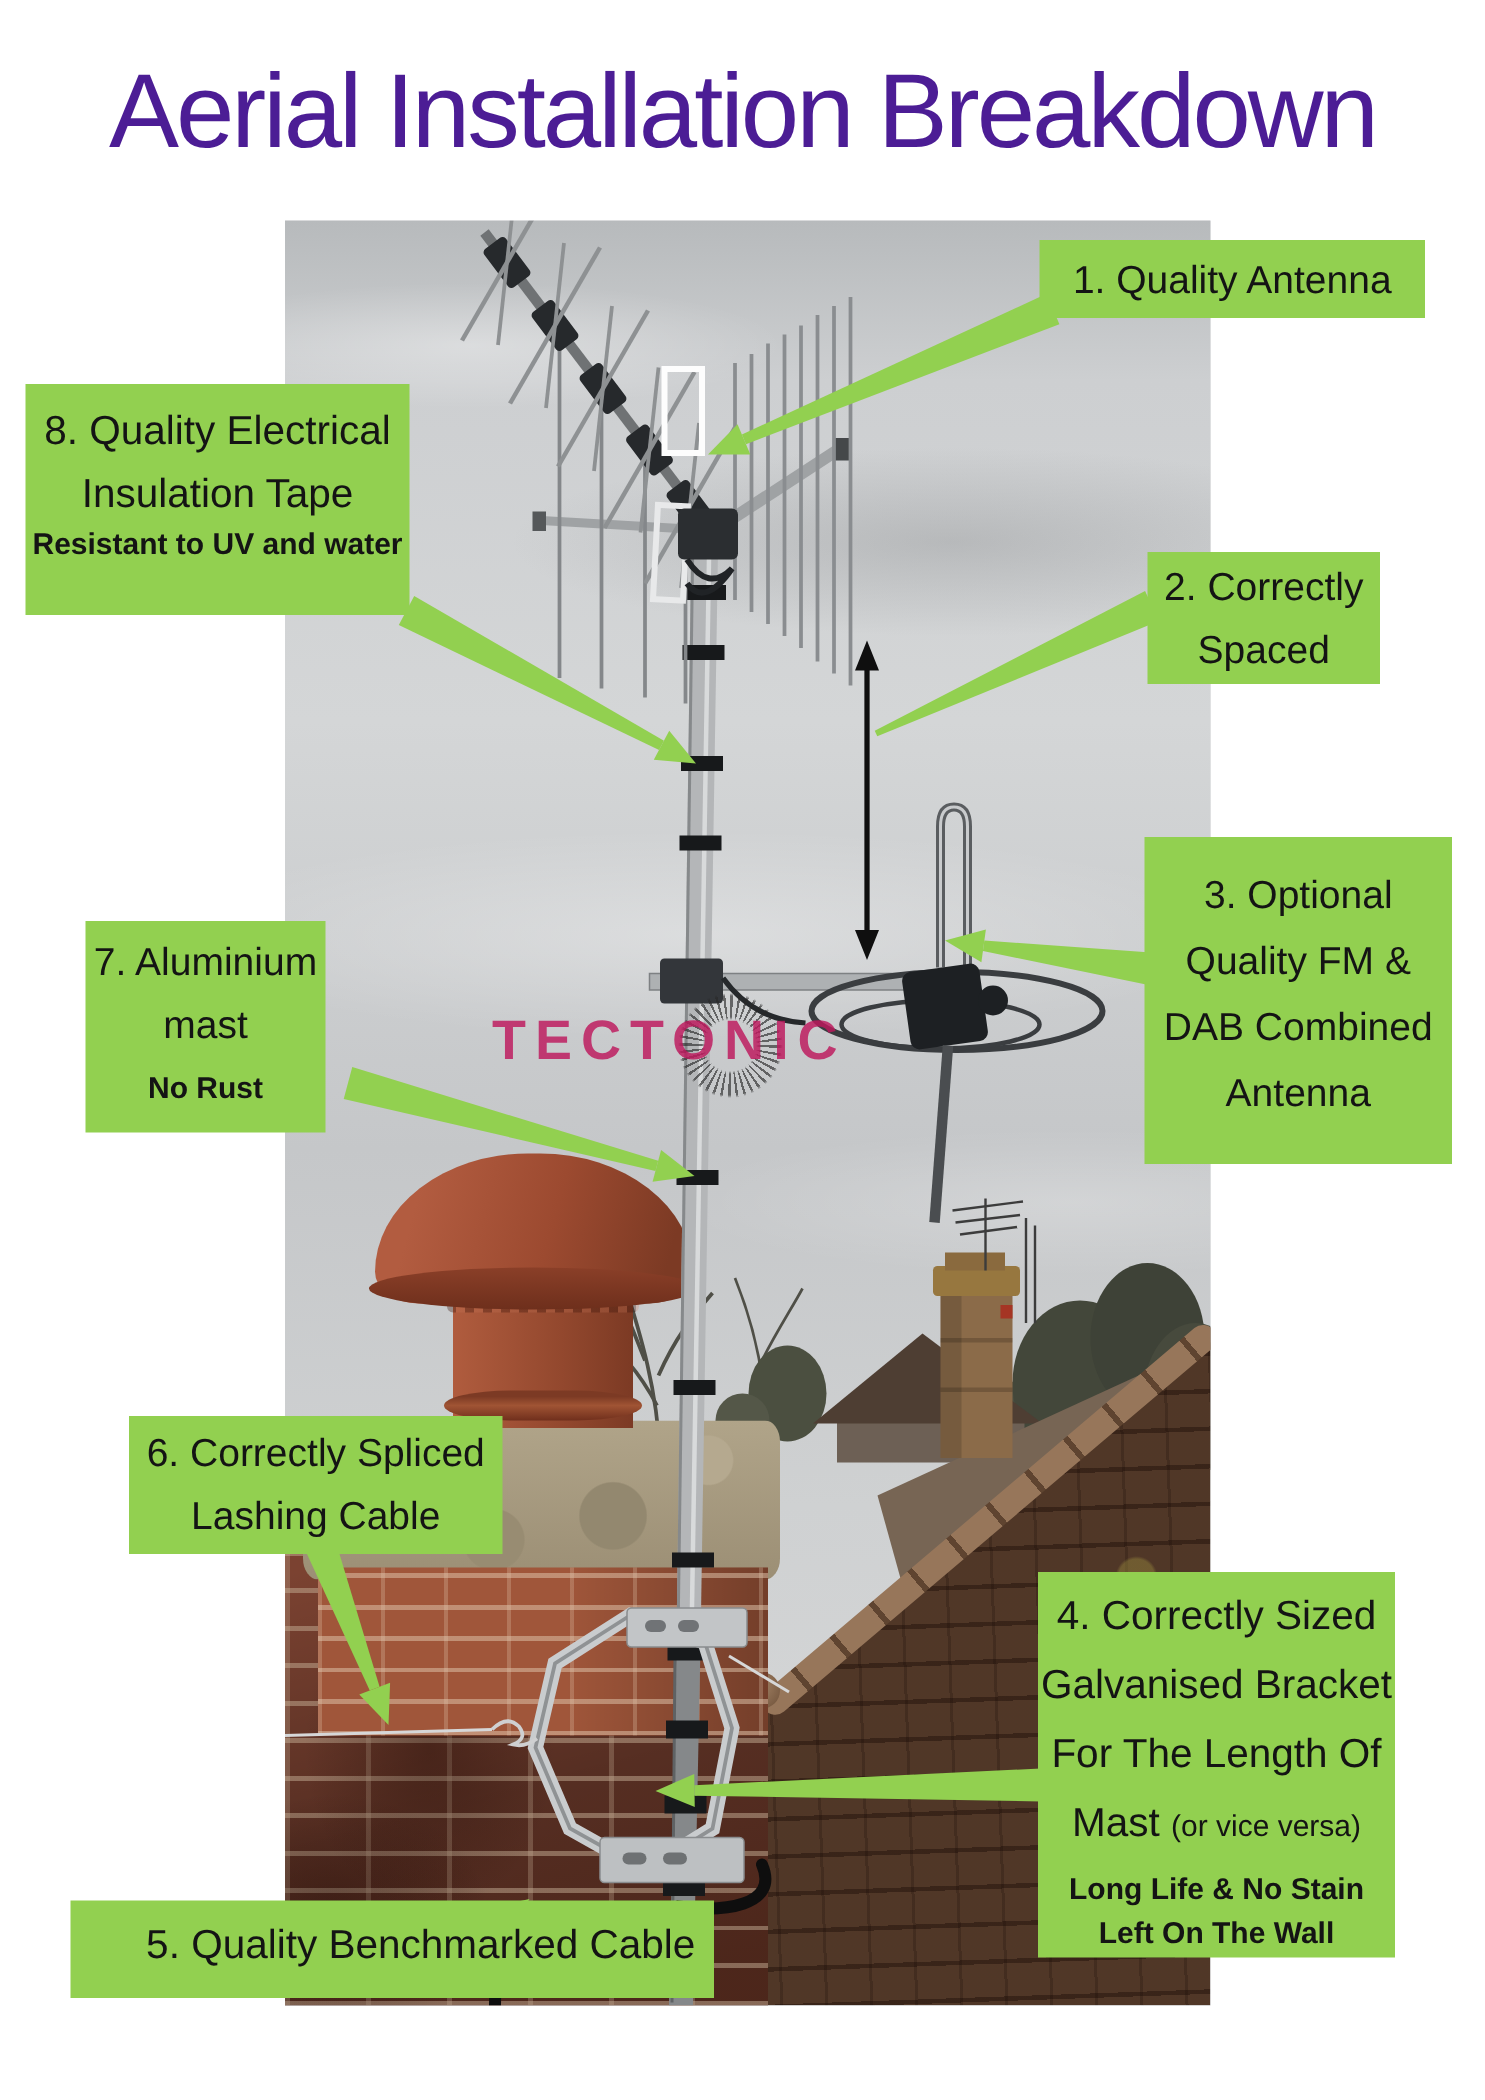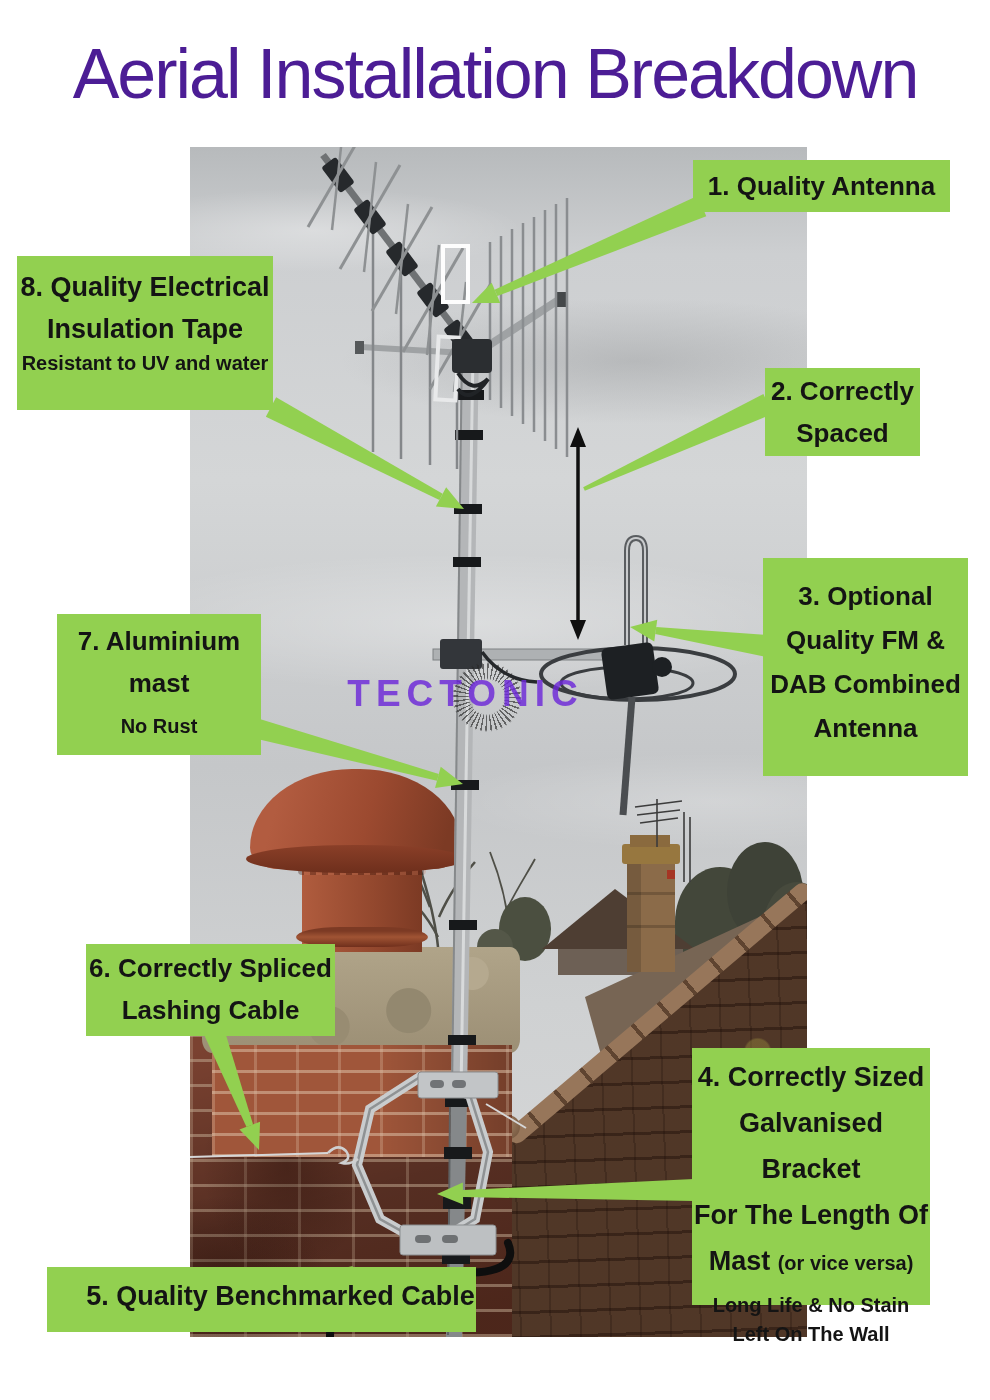--- a/index.html
+++ b/index.html
@@ -71,48 +71,48 @@
     background:repeating-linear-gradient(90deg,rgba(60,20,10,.35) 0 6px,rgba(200,120,90,.25) 6px 12px);}
   .pot-band{left:106px;top:780px;width:132px;height:20px;border-radius:40%/60%;z-index:5;
     background:linear-gradient(180deg,#7c3a24 20%,#a05434 50%,#702f1c);}
   .cowl{left:60px;top:622px;width:212px;height:100px;z-index:5;
     border-radius:106px 106px 30px 30px/82px 82px 22px 22px;
     background:linear-gradient(105deg,#b25c40 15%,#9c4a30 55%,#7c3a24 90%);}
   .cowl-lip{left:56px;top:698px;width:220px;height:28px;border-radius:50%;z-index:5;
     background:linear-gradient(180deg,#8a3f28,#6e2f1c);}
 
   
-  .watermark{left:138px;top:526px;width:275px;height:44px;z-index:7;text-align:center;
-    font-size:37px;font-weight:bold;letter-spacing:6px;color:#6d28d9;opacity:.82;}
+  .watermark{left:138px;top:526px;width:275px;height:44px;z-index:7;
+    font-size:37px;font-weight:bold;letter-spacing:6px;color:#be185d;opacity:.82;}
   .sunburst{left:260px;top:513px;width:74px;height:74px;border-radius:50%;z-index:7;opacity:.75;
     background:repeating-conic-gradient(rgba(40,40,40,.85) 0deg 3deg,transparent 3deg 9deg);
     -webkit-mask:radial-gradient(circle,transparent 0 17px,#000 19px 33px,transparent 35px);
     mask:radial-gradient(circle,transparent 0 17px,#000 19px 33px,transparent 35px);}
 
   
   #annot-svg{position:absolute;left:0;top:0;width:990px;height:1400px;z-index:10;}
 
   
   .callout{position:absolute;background:#92d050;color:#141414;text-align:center;z-index:20;}
-  .callout .main{position:relative;font-size:26px;line-height:42px;font-weight:bold;}
+  .callout .main{position:relative;font-size:26px;line-height:42px;}
   .callout .sub{position:relative;font-size:20px;font-weight:bold;line-height:26px;}
   .c1{left:693px;top:160px;width:257px;height:52px;}
   .c1 .main{line-height:52px;}
   .c2{left:765px;top:368px;width:155px;height:88px;padding-top:2px;box-sizing:border-box;}
   .c3{left:763px;top:558px;width:205px;height:218px;box-sizing:border-box;padding-top:16px;}
   .c3 .main{line-height:44px;}
   .c4{left:692px;top:1048px;width:238px;height:257px;box-sizing:border-box;padding-top:6px;}
   .c4 .main{font-size:27px;line-height:46px;}
   .c4 .note{font-size:20px;}
   .c4 .sub{line-height:29px;}
   .c4 .subwrap{position:relative;margin-top:5px;}
   .c5{left:47px;top:1267px;width:391px;height:65px;padding-left:38px;}
   .c5 .main{font-size:27px;line-height:59px;}
   .c6{left:86px;top:944px;width:249px;height:92px;padding-top:3px;box-sizing:border-box;}
-  .c7{left:57px;top:614px;width:204px;height:141px;box-sizing:border-box;padding-top:6px;}
+  .c7{left:57px;top:614px;width:160px;height:141px;box-sizing:border-box;padding-top:6px;}
   .c7 .sub{margin-top:9px;}
   .c8{left:17px;top:256px;width:256px;height:154px;box-sizing:border-box;padding-top:10px;}
   .c8 .main{font-size:27px;}
   .c8 .sub{}
 </style>
 </head>
 <body>
 
 <div class="page-title">Aerial Installation Breakdown</div>
 

